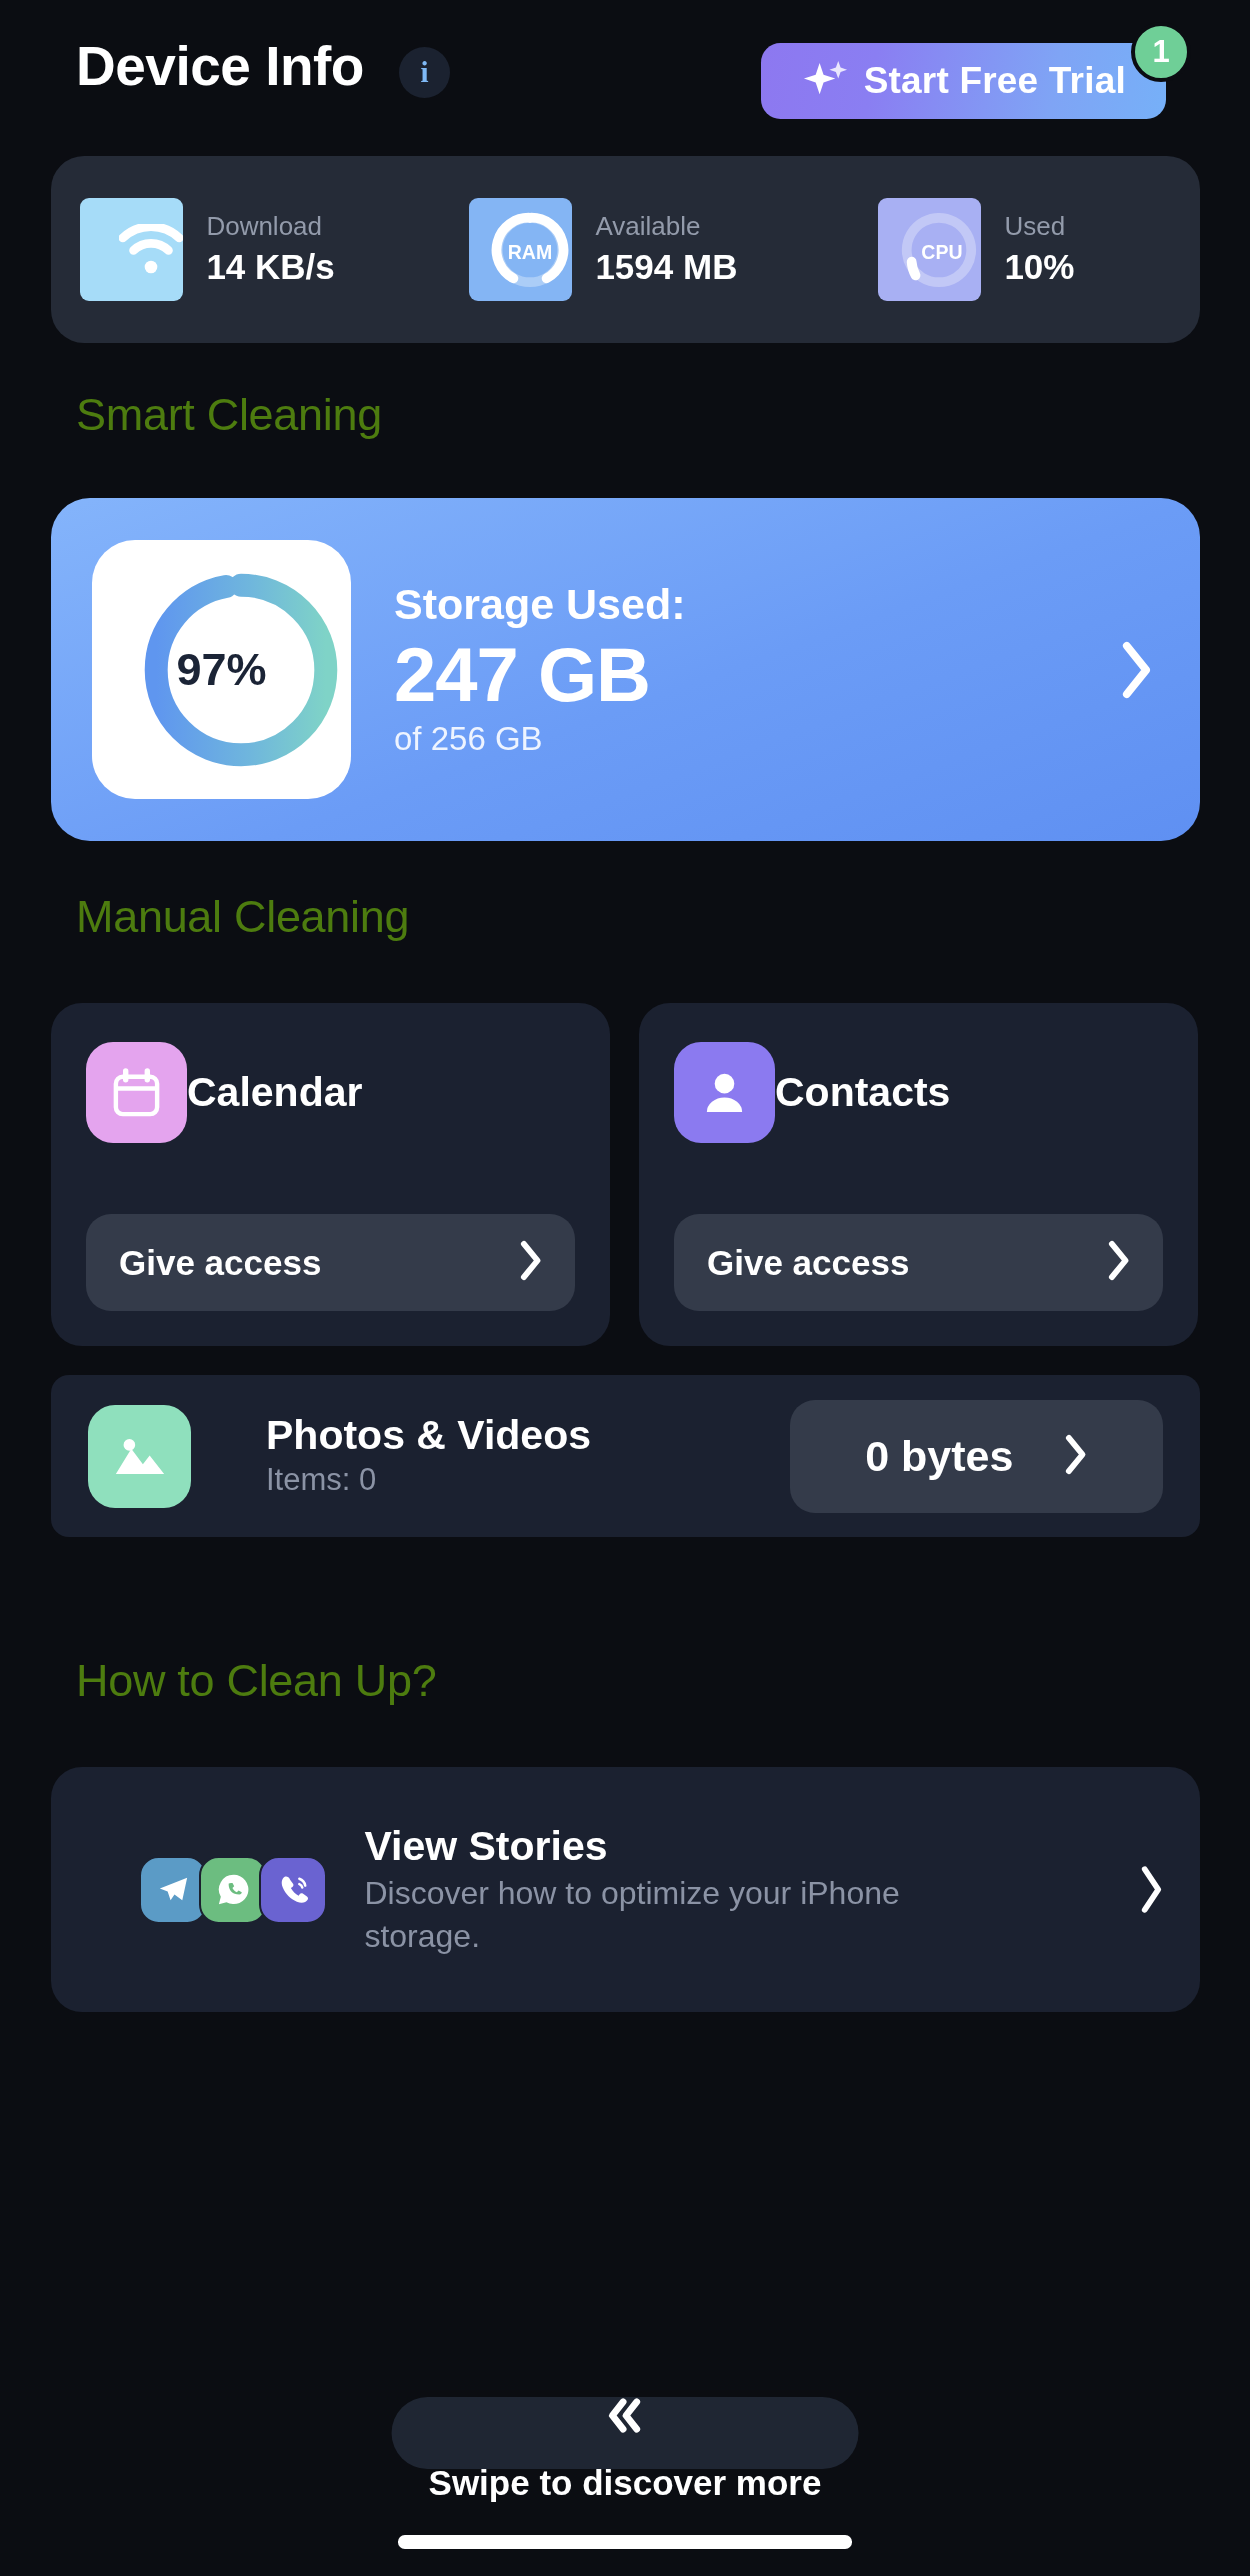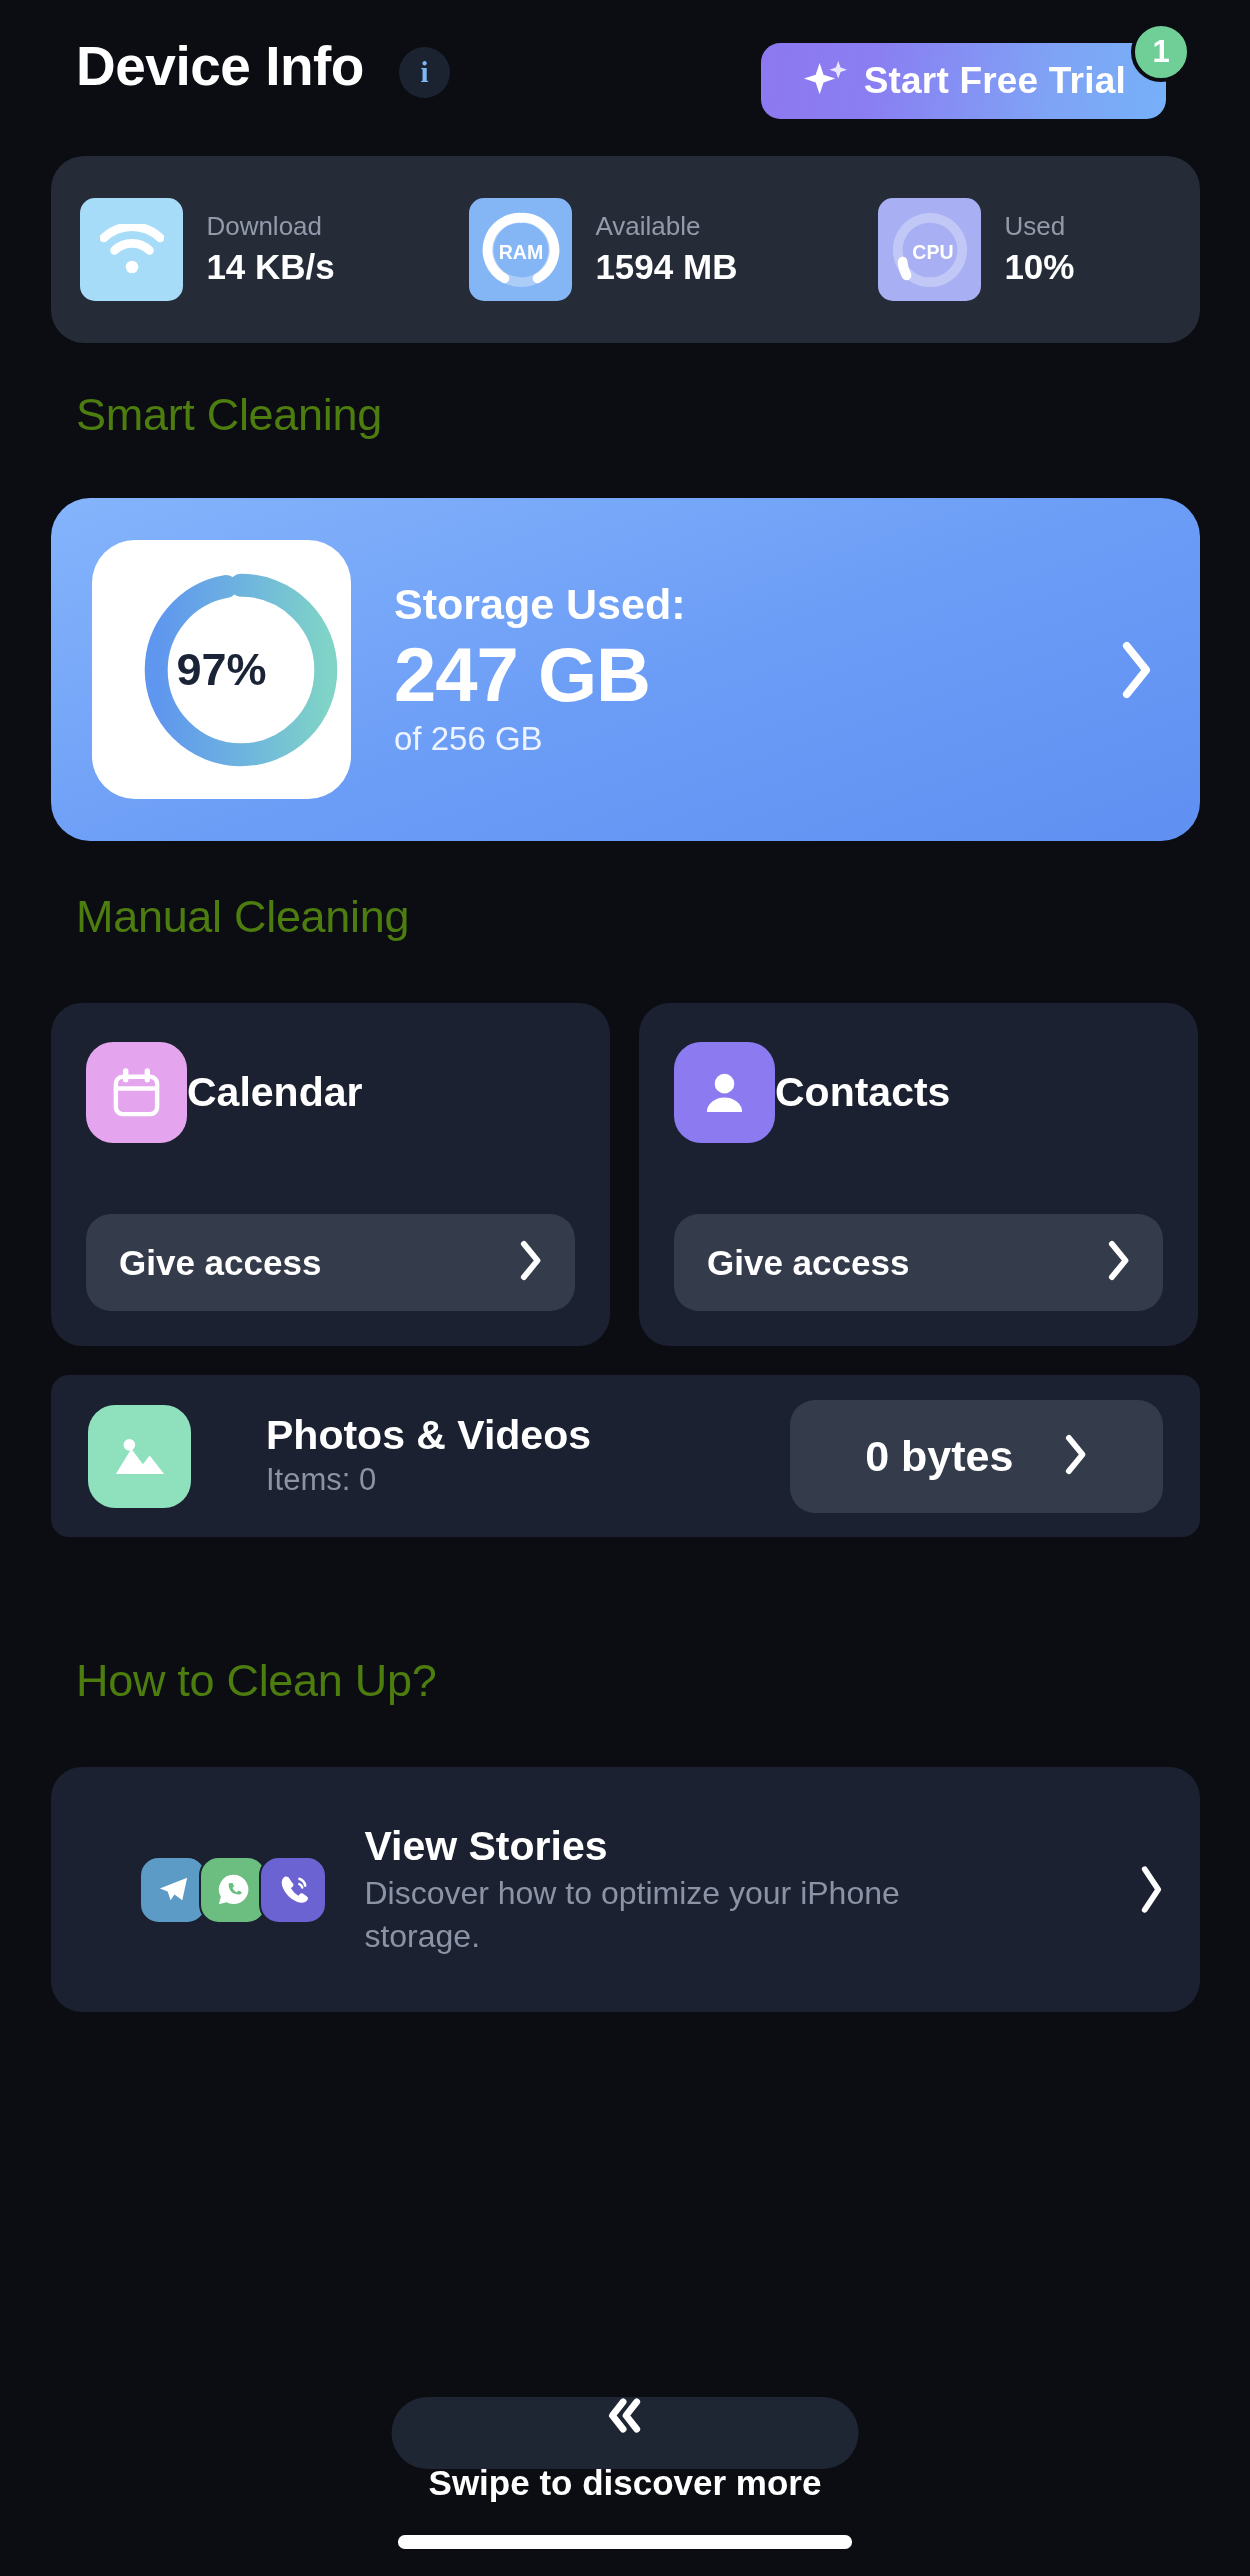--- a/index.html
+++ b/index.html
@@ -55,22 +55,22 @@
     position:absolute; left:51px; top:156px;
     width:1149px; height:187px;
     background:#252b37; border-radius:33px;
     display:flex; align-items:center;
   }
   .stat { display:flex; align-items:center; gap:23.4px; }
   .stat:nth-child(1){ margin-left:29px; width:389px; }
   .stat:nth-child(2){ width:409px; }
   .stat:nth-child(3){ width:312px; }
   .stat-icon {
-    width:103px; height:103px; border-radius:15px; flex:none;
-    display:flex; align-items:center; justify-content:center;
+    width:103px; height:103px; border-radius:9px; flex:none;
+    display:flex; align-items:center; justify-content:flex-end;
   }
   .ic-wifi { background:#a6dcf8; }
   .ic-ram  { background:#84b5f4; }
   .ic-cpu  { background:#a8b0f3; }
   .stat-text { display:flex; flex-direction:column; gap:1.9px; }
   .stat-label { font-size:26px; color:#939bab; font-weight:400; line-height:1.25; }
   .stat-value { font-size:35px; color:#ffffff; font-weight:700; line-height:1.25; }
 
   
   .section-title {

